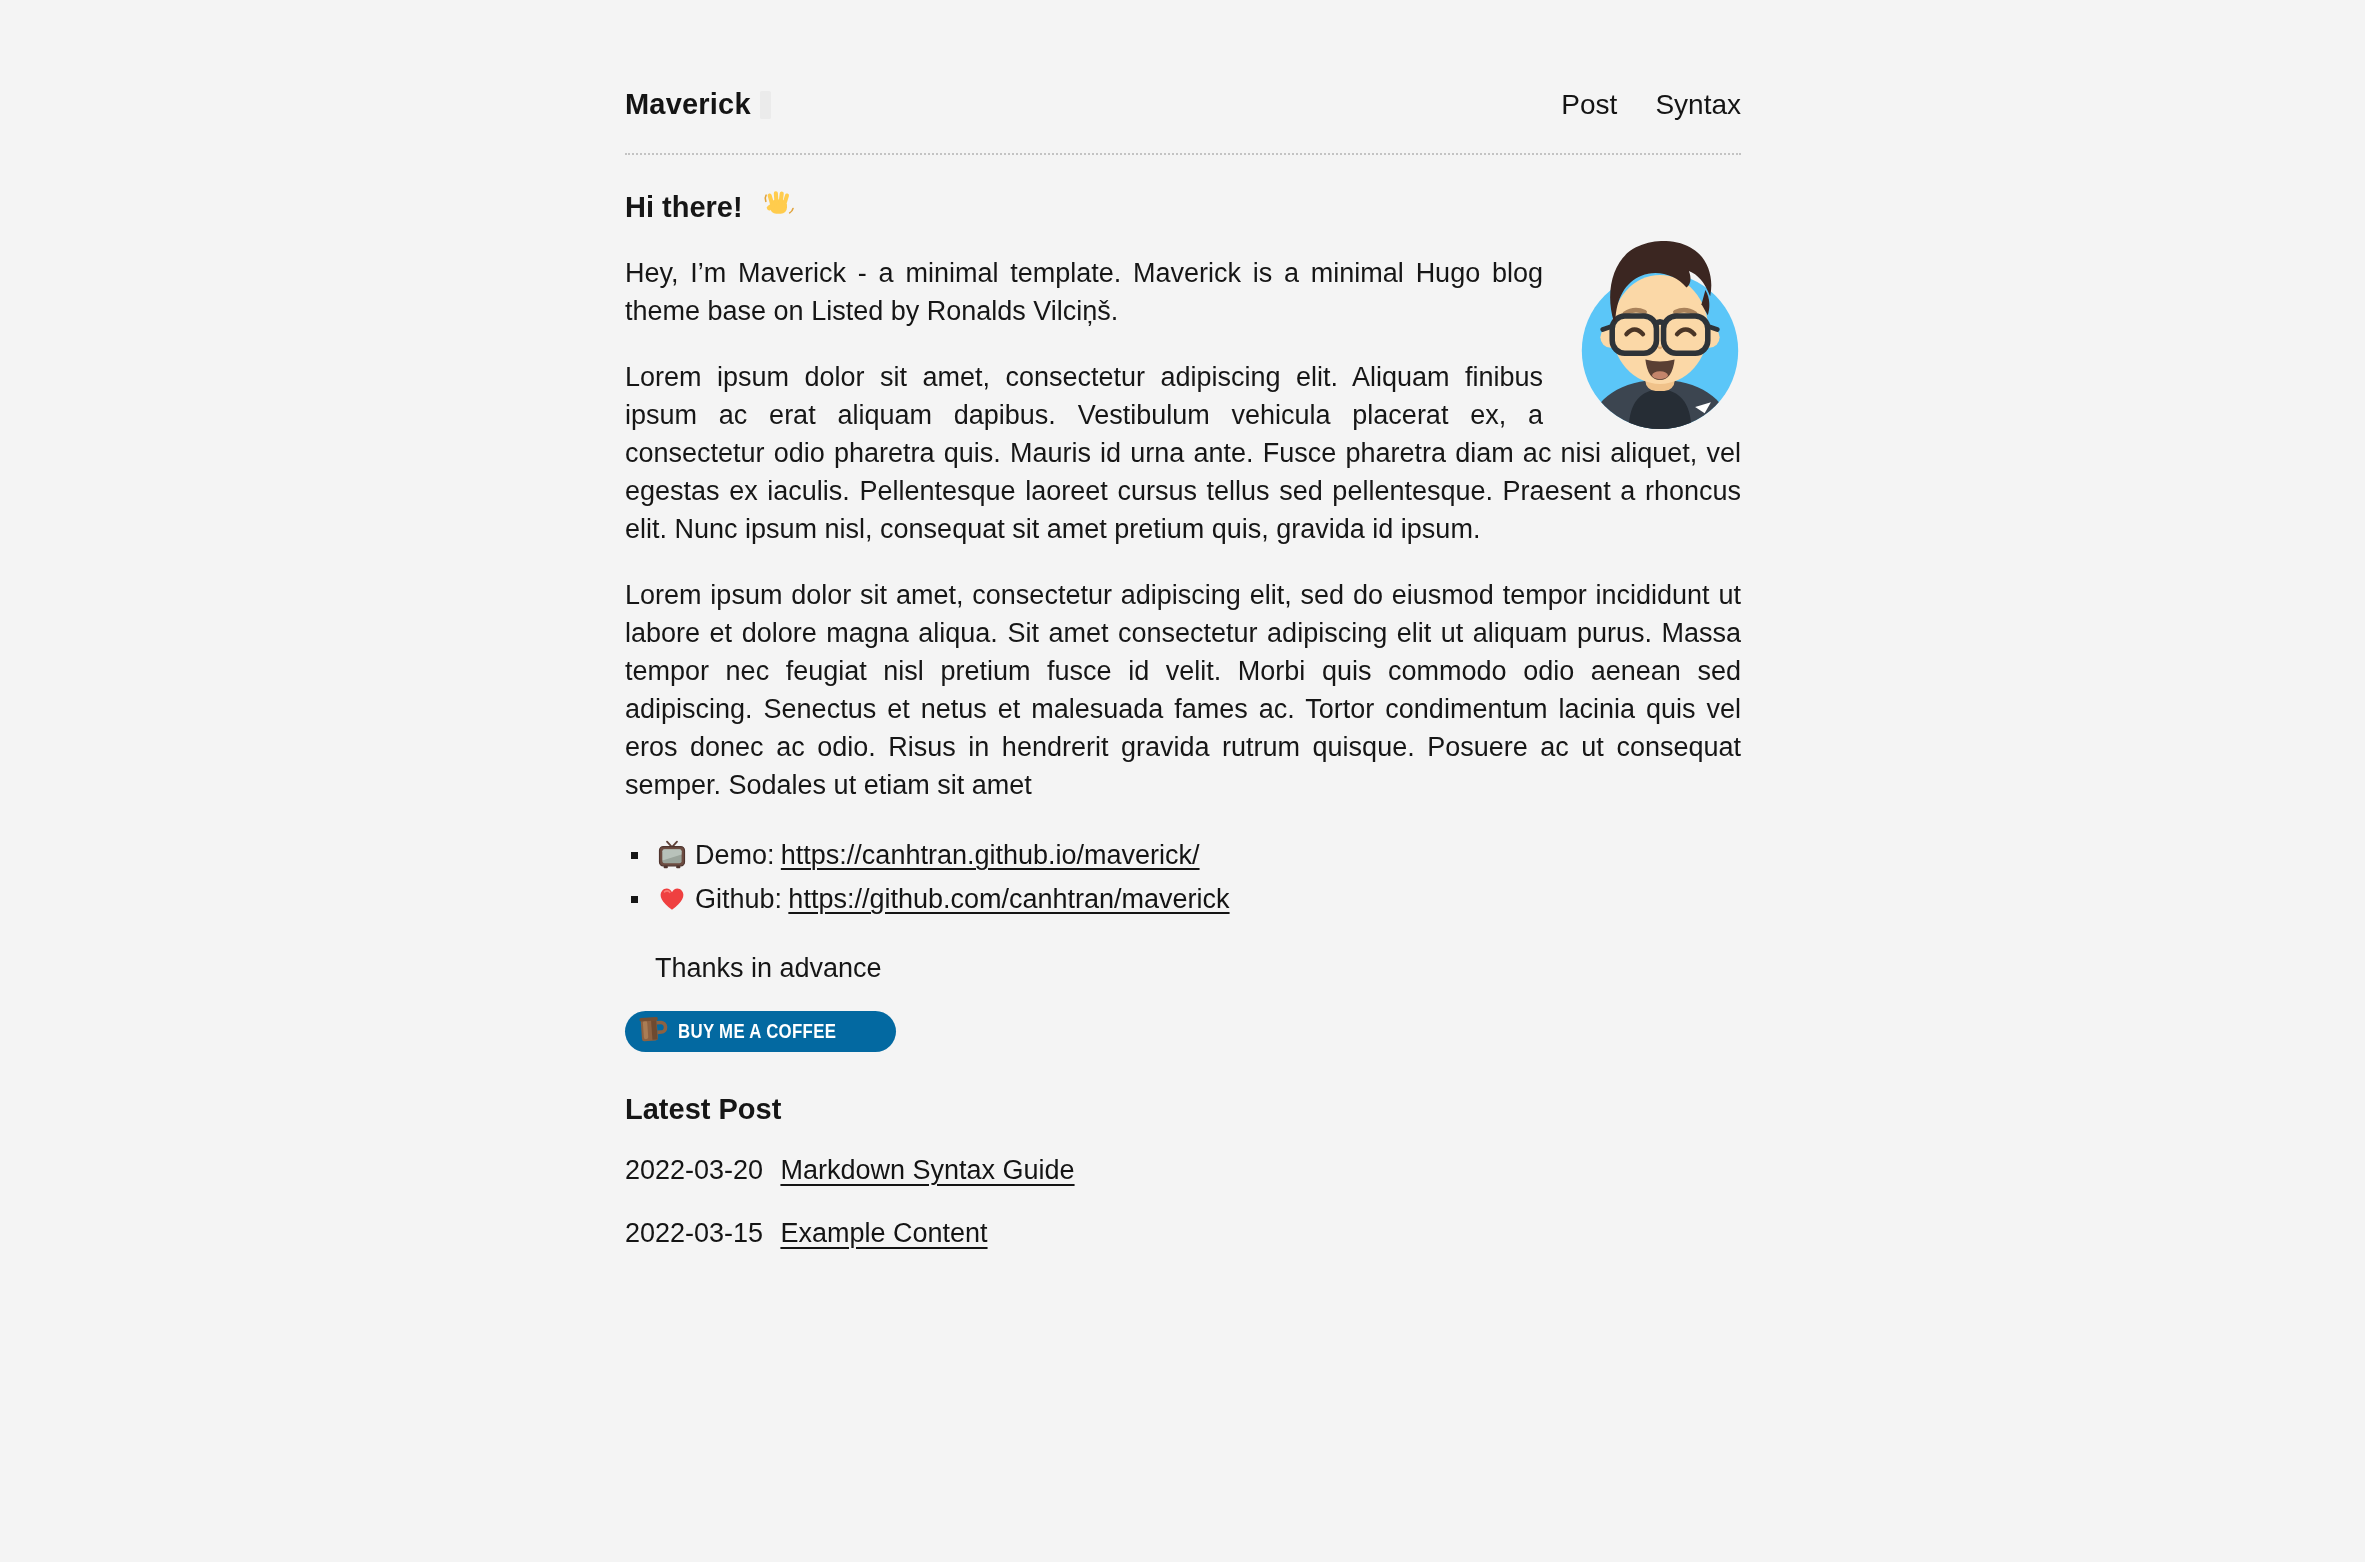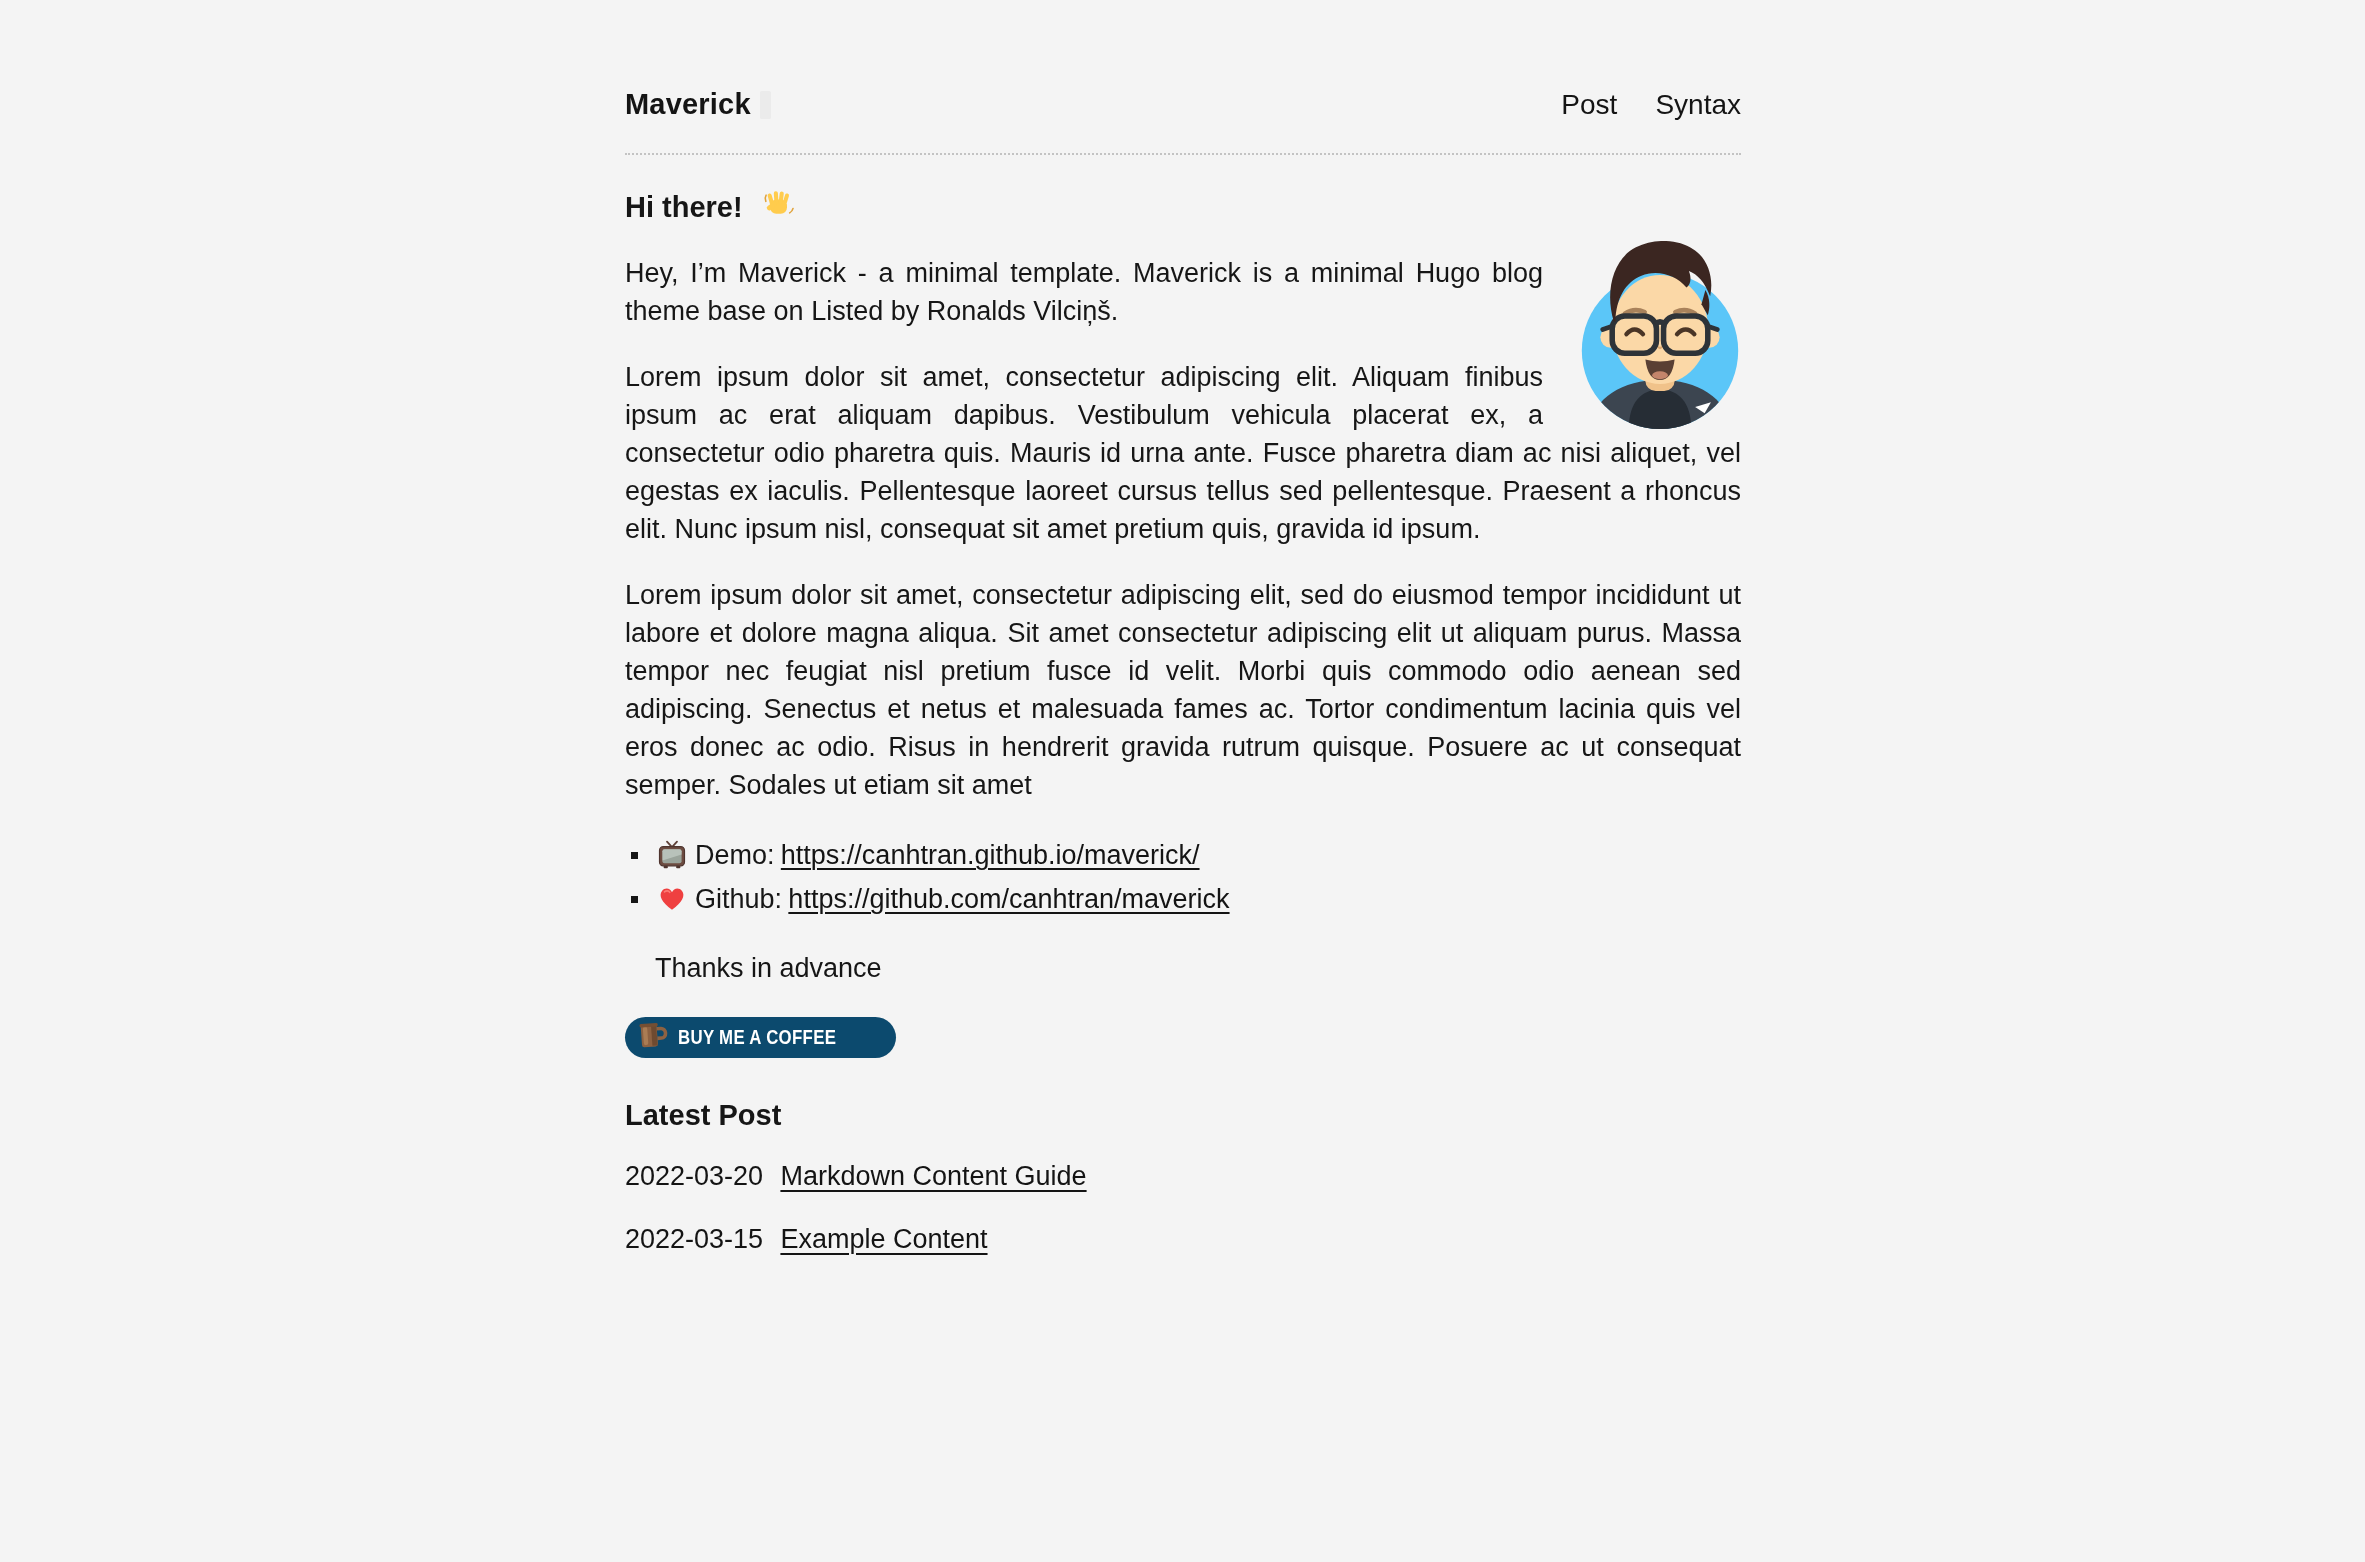--- a/index.html
+++ b/index.html
@@ -108,24 +108,24 @@
     text-decoration-thickness: 2px;
   }
   .li-label { margin-right: 6.3px; }
 
   .thanks { margin-top: 25px !important; }
 
   
   .coffee-btn {
     display: inline-flex;
     align-items: center;
-    margin-top: 30px;
+    margin-top: 24px;
     height: 41px;
     padding: 0 20.5px 0 9.5px;
-    background: #0c4a6e;
+    background: #0369a1;
     border-radius: 20.5px;
     text-decoration: none;
     gap: 8px;
   }
   .coffee-label {
     color: #ffffff;
     font-weight: bold;
     font-size: 21px;
     letter-spacing: 0.4px;
     transform: scaleX(0.8);
@@ -267,21 +267,21 @@
           </g>
         </svg>
       </span>
       <span class="coffee-label">BUY ME A COFFEE</span>
     </a>
 
     <h2 class="latest-heading">Latest Post</h2>
 
     <div class="post-row">
       <span class="post-date">2022-03-20</span>
-      <a class="post-link" href="#">Markdown Content Guide</a>
+      <a class="post-link" href="#">Markdown Syntax Guide</a>
     </div>
     <div class="post-row">
       <span class="post-date">2022-03-15</span>
       <a class="post-link" href="#">Example Content</a>
     </div>
 
   </main>
 </div>
 
 

